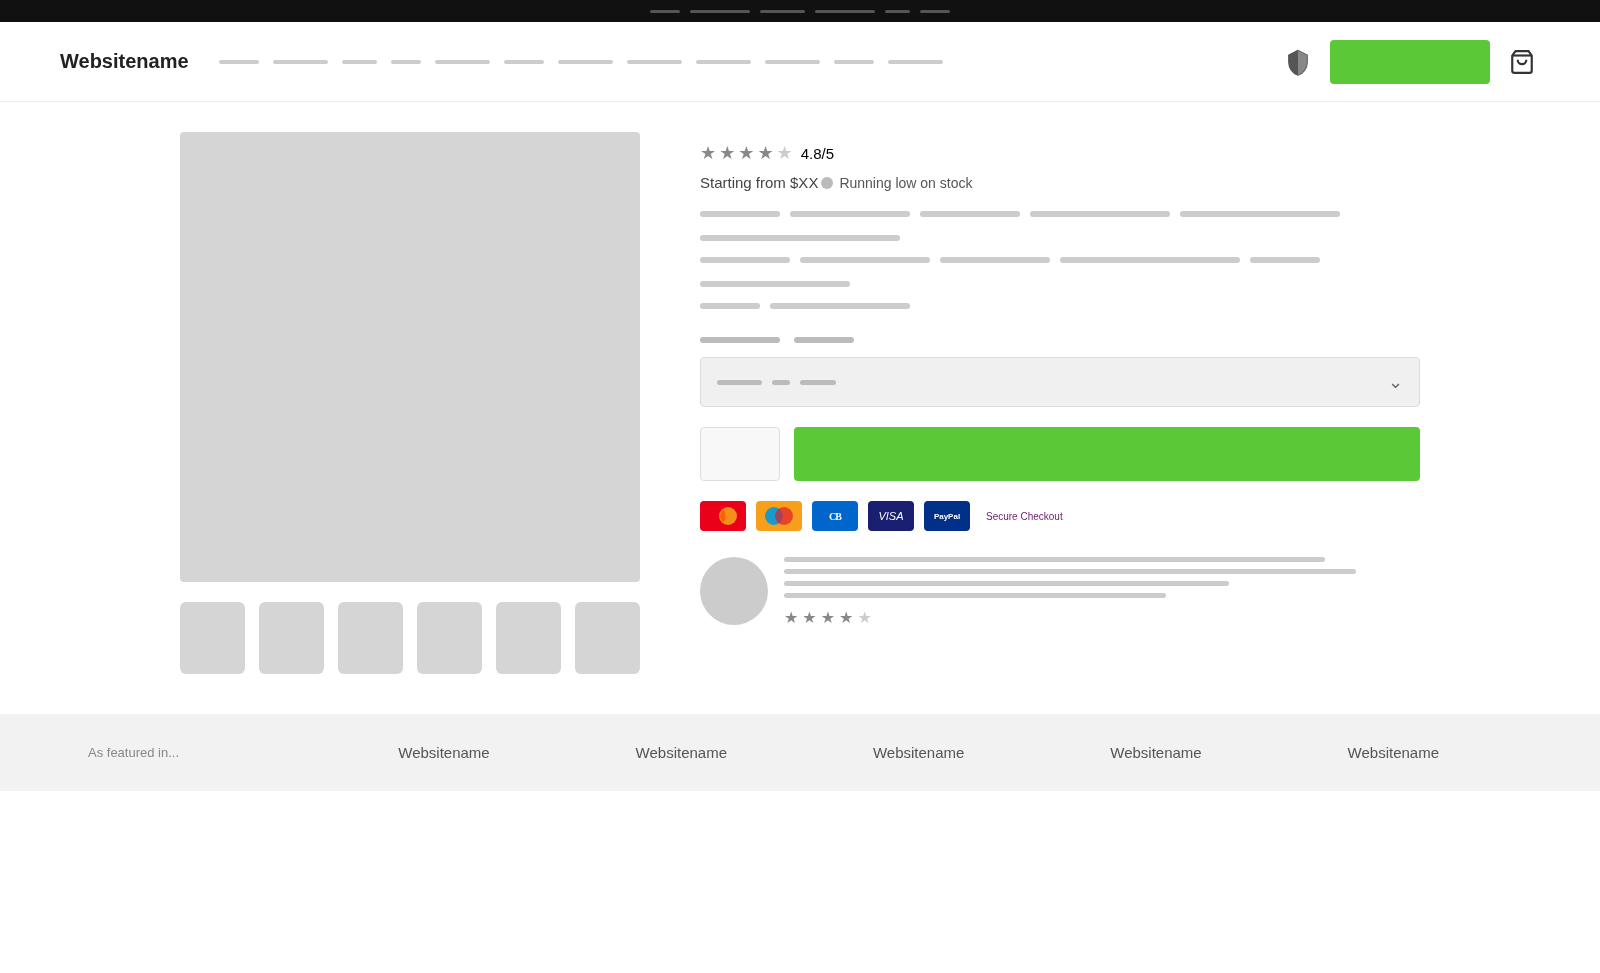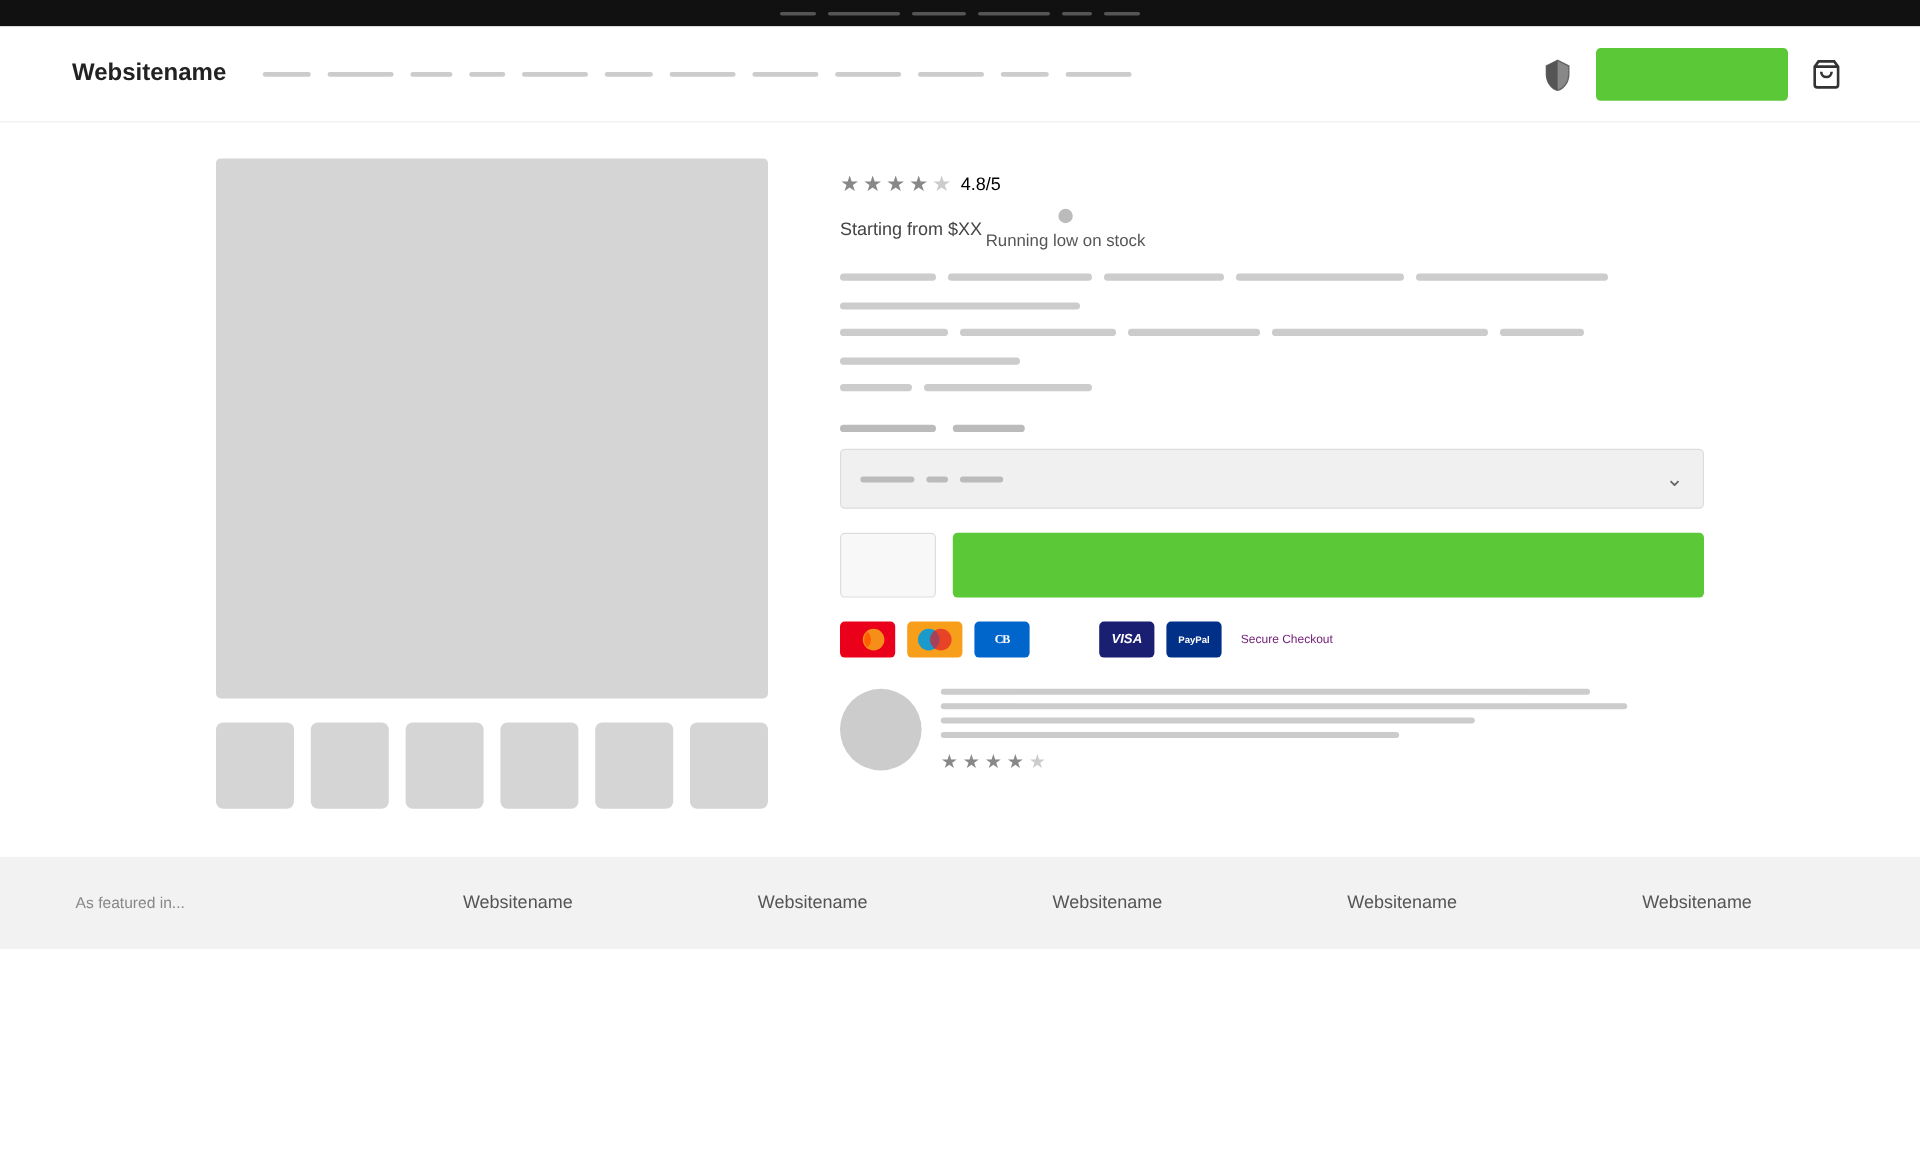--- a/index.html
+++ b/index.html
@@ -144,21 +144,20 @@
       margin-bottom: 20px;
     }
     .price-label {
       font-size: 15px;
       color: #444;
     }
     .stock-indicator {
       display: flex;
       align-items: center;
       gap: 6px;
-      flex-direction: column;
     }
     .stock-dot {
       width: 12px;
       height: 12px;
       border-radius: 50%;
       background: #bbb;
     }
     .stock-text {
       font-size: 14px;
       color: #555;
@@ -291,21 +290,21 @@
     .review-stars {
       display: flex;
       gap: 4px;
       color: #888;
       font-size: 16px;
     }
 
     
     .footer-bar {
       background: #f2f2f2;
-      padding: 30px 63px;
+      padding: 30px 88px;
       display: flex;
       align-items: center;
       gap: 0;
       margin-top: 10px;
     }
     .footer-featured {
       font-size: 13px;
       color: #888;
       flex: 1;
     }
@@ -448,21 +447,21 @@
           <path d="M18 4.5a9 9 0 010 13A9 9 0 0118 4.5z" fill="#ff5f00"></path>
         </svg>
       </div>
       <div class="payment-card card-mc2">
         <svg width="36" height="22" viewBox="0 0 36 22">
           <circle cx="13" cy="11" r="9" fill="#0099df" opacity="0.9"></circle>
           <circle cx="23" cy="11" r="9" fill="#e11c2b" opacity="0.7"></circle>
         </svg>
       </div>
       <div class="payment-card card-cb" style="font-size:10px; font-weight:900; letter-spacing:-1px; color:#fff; font-family:serif;">CB</div>
-      <div class="payment-card card-visa" style="font-size:11px; font-weight:700; color:#fff; font-style:italic;margin-left:48px;">VISA</div>
+      <div class="payment-card card-visa" style="font-size:11px; font-weight:400; color:#fff; font-style:italic;">VISA</div>
       <div class="payment-card card-paypal" style="font-size:8px; color:#fff; font-weight:bold;">PayPal</div>
       <span class="secure-text">Secure Checkout</span>
     </div>
 
     <div class="review-block">
       <div class="reviewer-avatar"></div>
       <div class="review-content">
         <div class="review-lines">
           <div class="review-line" style="width:85%"></div>
           <div class="review-line" style="width:90%"></div>

